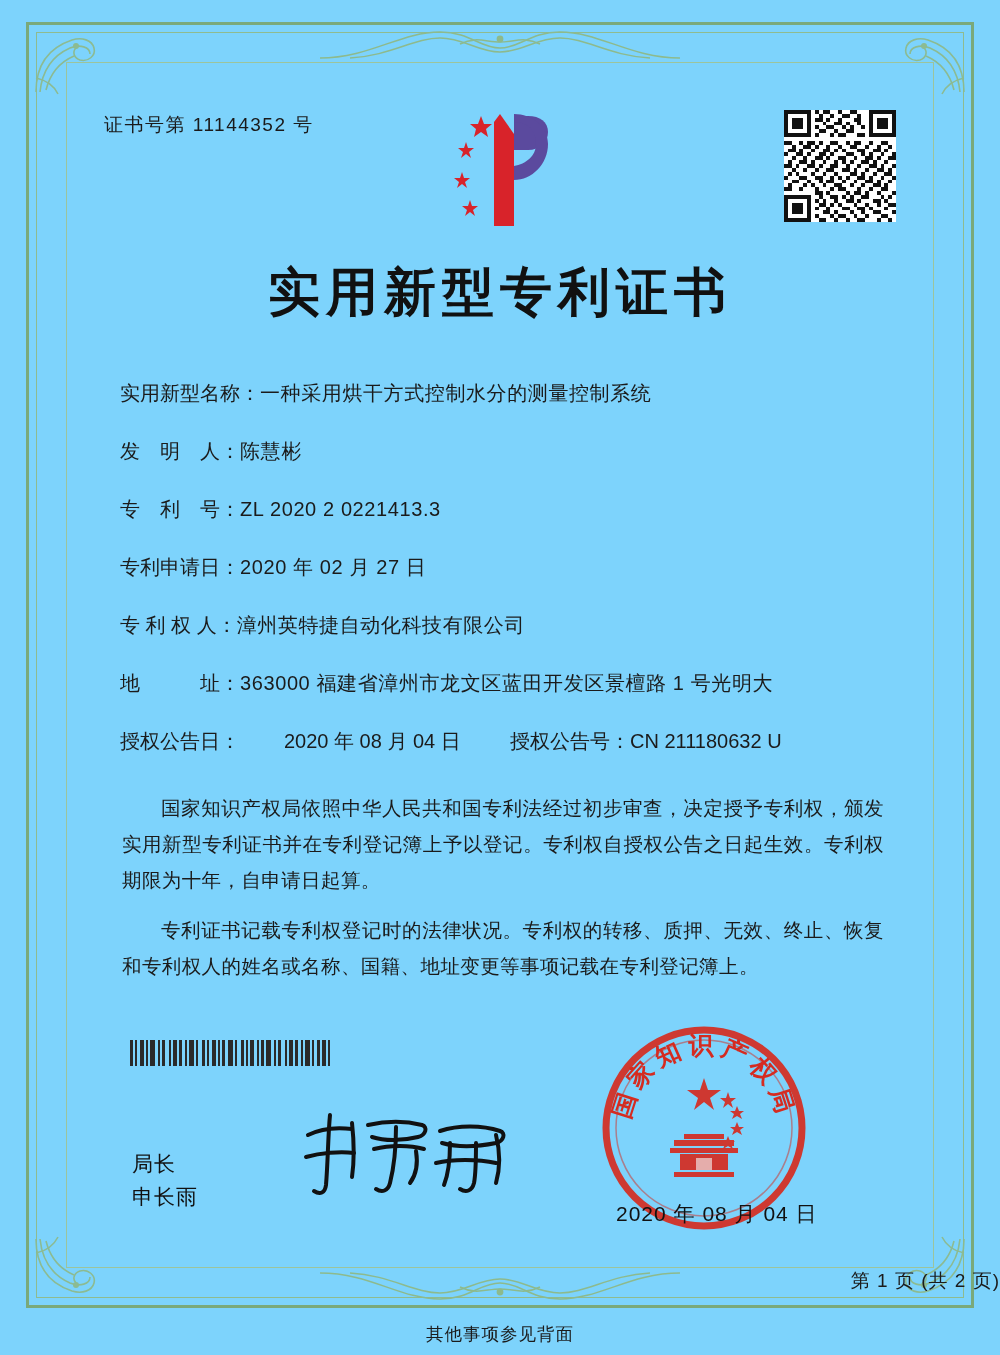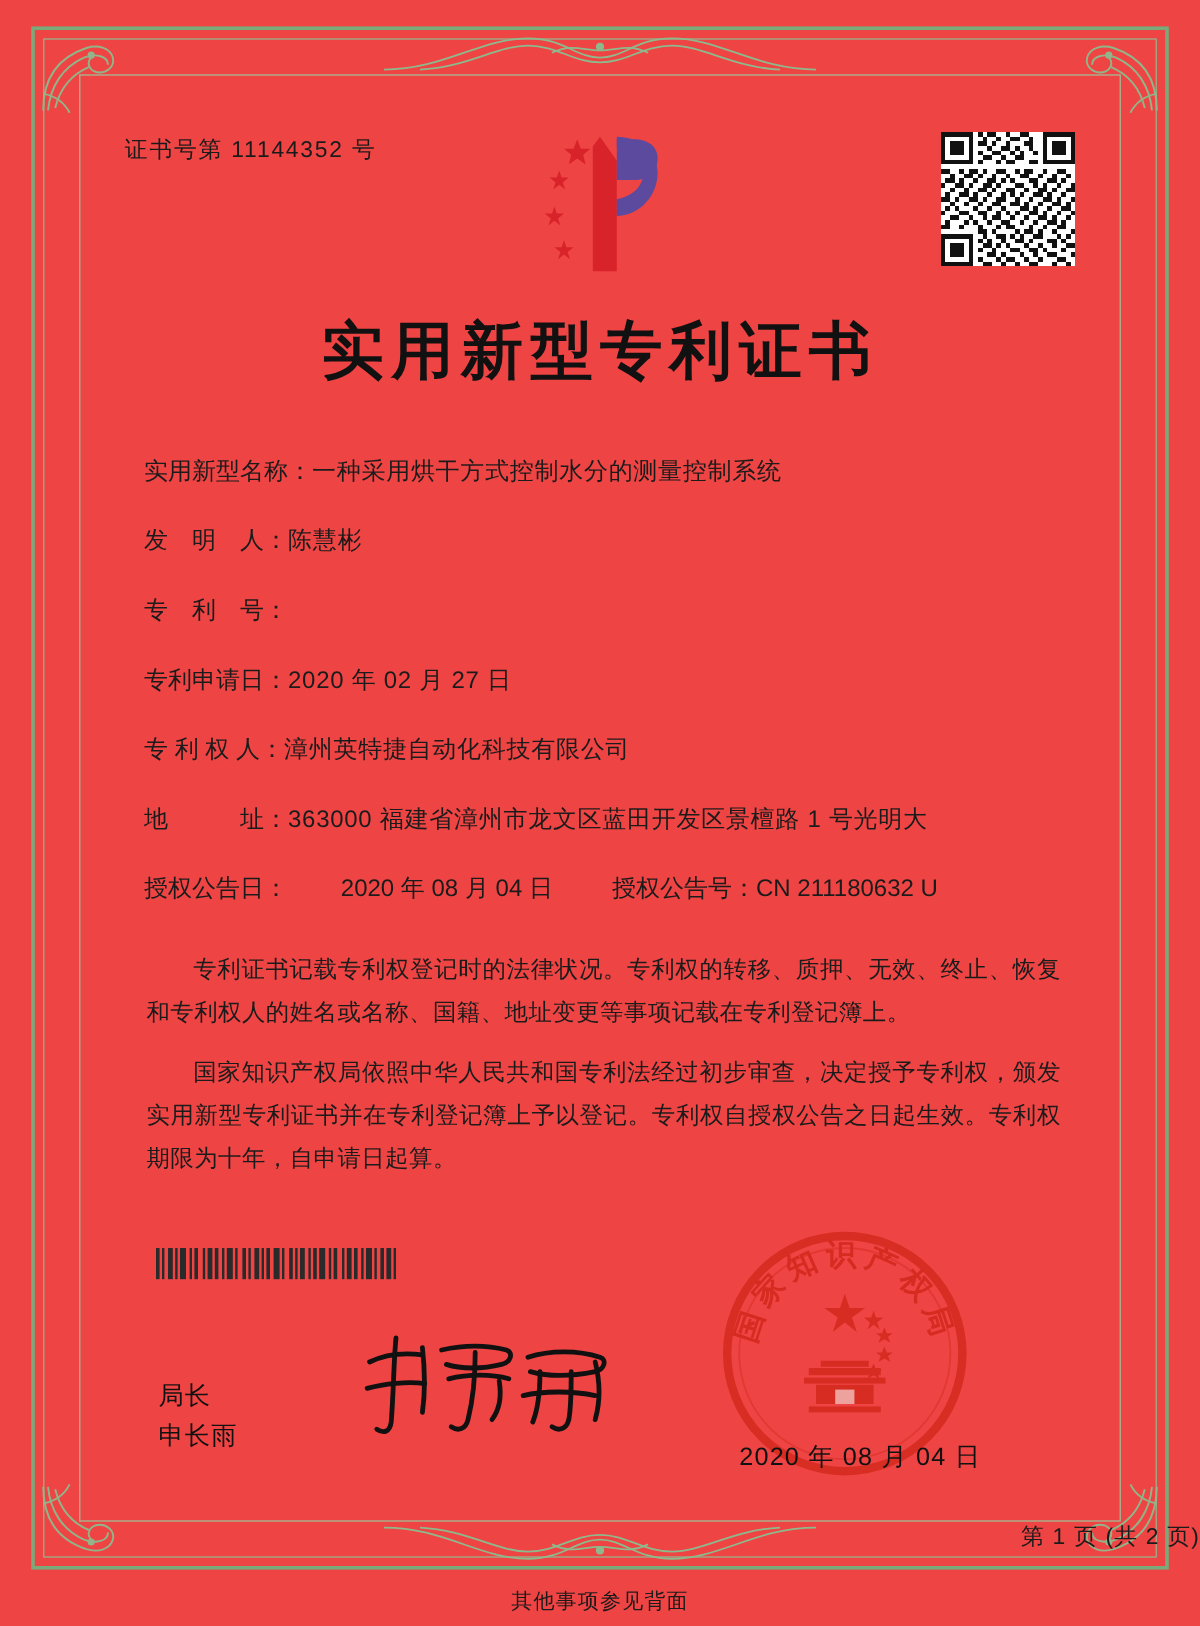--- a/index.html
+++ b/index.html
@@ -13,21 +13,21 @@
     height: 1355px;
     position: relative;
     overflow: hidden;
   }
 
   .page {
     position: absolute;
     left: 0; top: 0;
     width: 1000px;
     height: 1355px;
-    background: #ef4444;
+    background: #7dd3fc;
   }
 
   
   .border-outer {
     position: absolute;
     left: 26px; top: 22px;
     width: 948px; height: 1286px;
     border: 3px solid #7aa97a;
     box-sizing: border-box;
   }
@@ -563,20 +563,21 @@
       <span class="value">一种采用烘干方式控制水分的测量控制系统</span>
     </div>
 
     <div class="field">
       <span class="label">发　明　人：</span>
       <span class="value">陈慧彬</span>
     </div>
 
     <div class="field">
       <span class="label">专　利　号：</span>
+      <span class="value">ZL 2020 2 0221413.3</span>
     </div>
 
     <div class="field">
       <span class="label">专利申请日：</span>
       <span class="value">2020 年 02 月 27 日</span>
     </div>
 
     <div class="field">
       <span class="label">专 利 权 人：</span>
       <span class="value">漳州英特捷自动化科技有限公司</span>
@@ -596,22 +597,22 @@
       </span>
       <span class="half">
         <span class="label">授权公告号：</span>
         <span class="value">CN 211180632 U</span>
       </span>
     </div>
 
   </div>
 
   <div class="paragraphs">
+    <p>国家知识产权局依照中华人民共和国专利法经过初步审查，决定授予专利权，颁发实用新型专利证书并在专利登记簿上予以登记。专利权自授权公告之日起生效。专利权期限为十年，自申请日起算。</p>
     <p>专利证书记载专利权登记时的法律状况。专利权的转移、质押、无效、终止、恢复和专利权人的姓名或名称、国籍、地址变更等事项记载在专利登记簿上。</p>
-    <p>国家知识产权局依照中华人民共和国专利法经过初步审查，决定授予专利权，颁发实用新型专利证书并在专利登记簿上予以登记。专利权自授权公告之日起生效。专利权期限为十年，自申请日起算。</p>
   </div>
 
   <div class="barcode">
     <i style="width:3px"></i>
       <i style="width:2px;background:transparent"></i>
     <i style="width:2px"></i>
       <i style="width:3px;background:transparent"></i>
     <i style="width:4px"></i>
       <i style="width:2px;background:transparent"></i>
     <i style="width:2px"></i>

